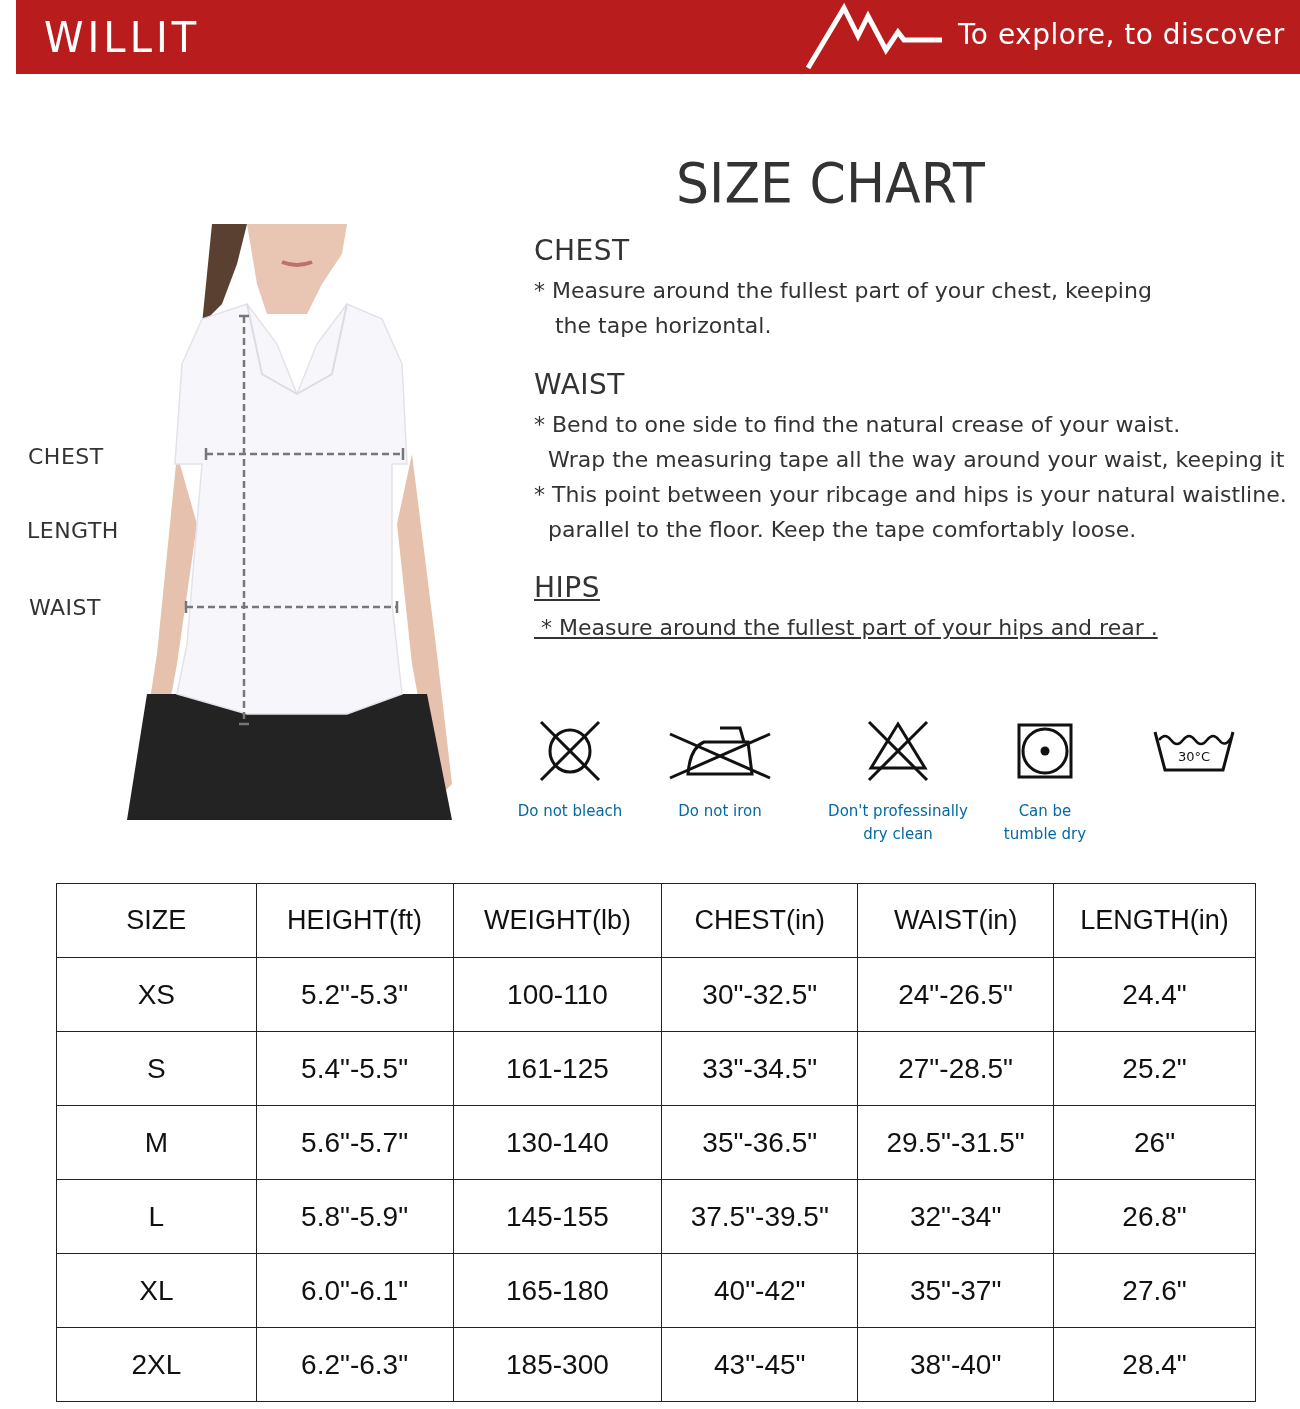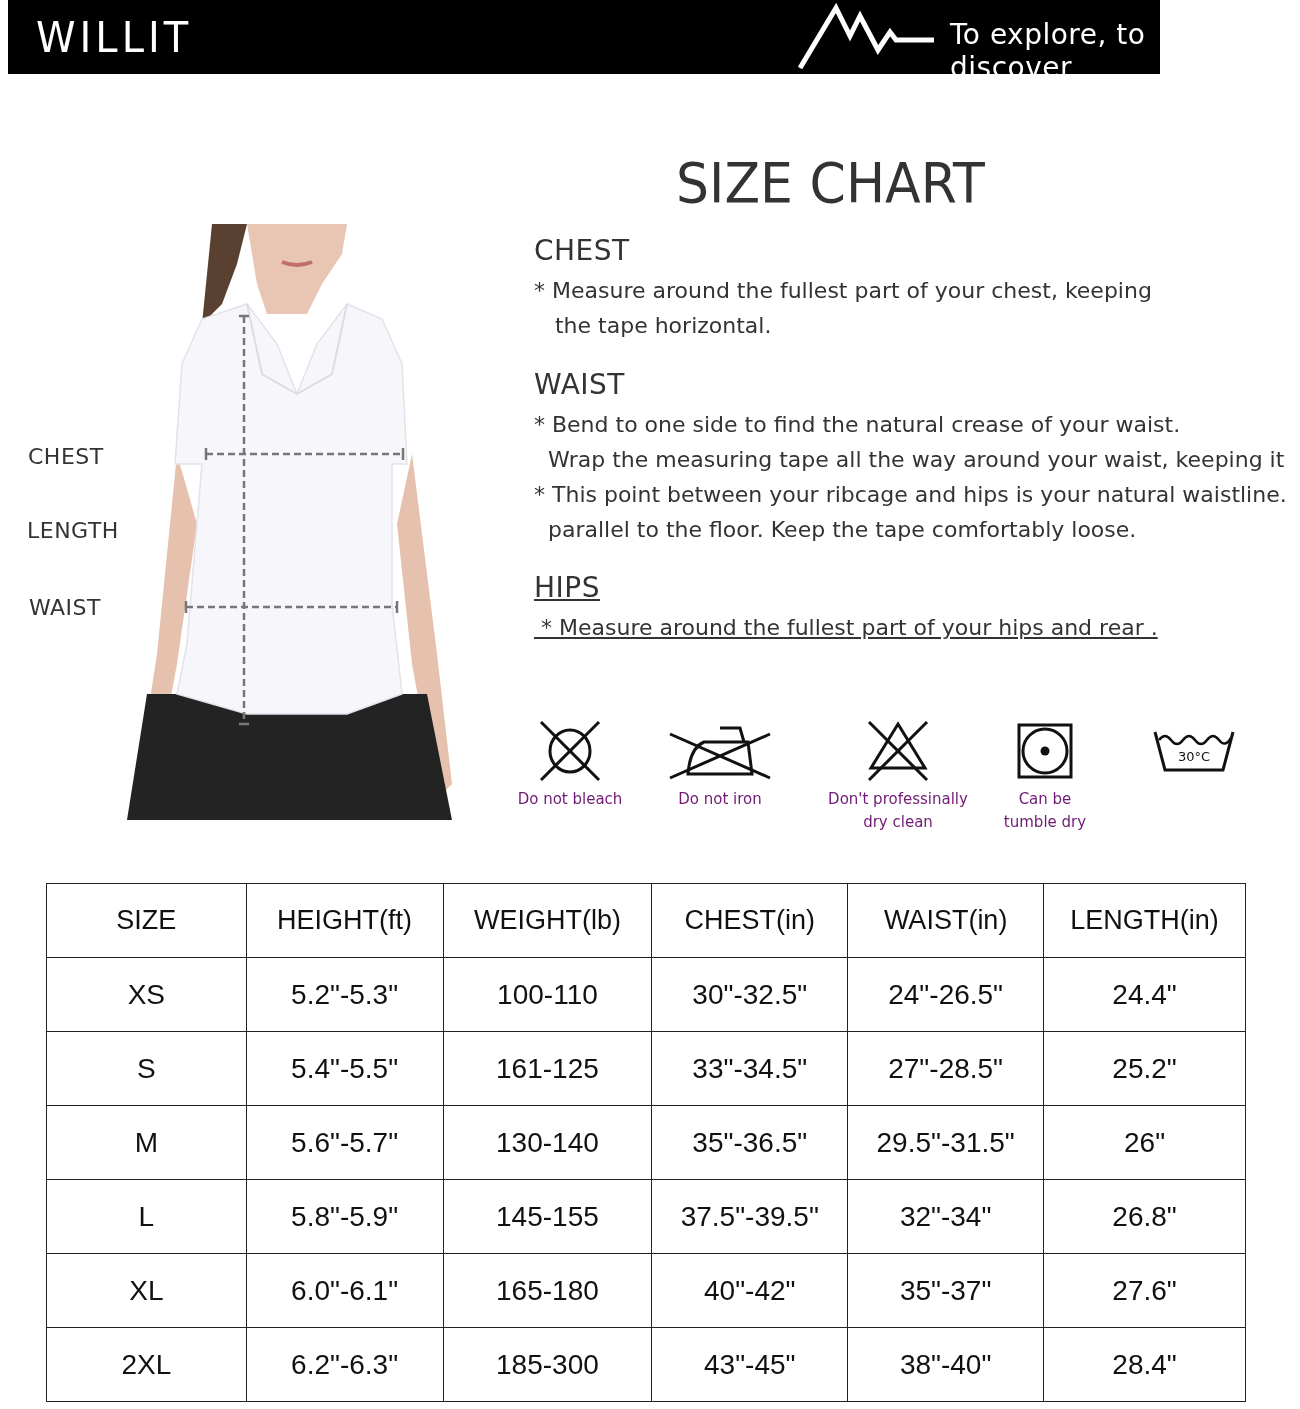--- a/index.html
+++ b/index.html
@@ -1,37 +1,37 @@
 <!DOCTYPE html>
 <html><head>
 <meta charset="utf-8">
 <style>
   * { box-sizing: border-box; margin: 0; padding: 0; }
   html, body { width: 1300px; height: 1409px; background: #ffffff; overflow: hidden; }
   body { position: relative; font-family: "DejaVu Sans", sans-serif; color: #333; }
 
-  .topbar { position: absolute; left: 8px; top: 0; width: 1152px; height: 74px; background: #000000; }
+  .topbar { position: absolute; left: 16px; top: 0; width: 1284px; height: 74px; background: #b91c1c; }
   .brand { position: absolute; left: 28px; top: 14px; font-family: "DejaVu Sans", sans-serif; font-size: 40px; letter-spacing: 4px; color: #fff; font-weight: normal; transform: scaleY(1.05); }
   .mountain { position: absolute; left: 788px; top: 2px; width: 150px; height: 68px; }
   .tagline { position: absolute; left: 942px; top: 18px; font-size: 28px; color: #fff; letter-spacing: 0.5px; }
 
   .title { position: absolute; left: 676px; top: 150px; font-size: 56px; color: #333; font-family: "DejaVu Sans", sans-serif; letter-spacing: 0px; transform: scaleX(0.93); transform-origin: left; }
 
   .model { position: absolute; left: 107px; top: 224px; width: 360px; height: 596px; overflow: hidden; background: #fff; }
   .side-label { position: absolute; font-size: 22px; color: #333; letter-spacing: 0.5px; }
 
   .section { position: absolute; left: 534px; font-size: 23px; color: #333; }
   .section h2 { font-size: 28px; font-weight: normal; color: #333; letter-spacing: 0.5px; margin-bottom: 6px; }
   .section p { font-size: 22px; line-height: 35px; color: #333; white-space: pre; }
 
   .care { position: absolute; top: 718px; width: 160px; text-align: center; }
   .care svg { display: block; margin: 0 auto; }
-  .care-label { font-size: 15px; color: #701a75; line-height: 23px; margin-top: 4px; white-space: pre; }
-
-  table.size-table { position: absolute; left: 46px; top: 883px; width: 1200px; border-collapse: collapse; font-family: "Liberation Sans", sans-serif; }
+  .care-label { font-size: 15px; color: #0369a1; line-height: 23px; margin-top: 16px; white-space: pre; }
+
+  table.size-table { position: absolute; left: 56px; top: 883px; width: 1200px; border-collapse: collapse; font-family: "Liberation Sans", sans-serif; }
   table.size-table td, table.size-table th { border: 1.5px solid #222; height: 74px; text-align: center; font-size: 28px; font-weight: normal; color: #111; }
   table.size-table th { font-size: 27px; }
 </style>
 </head>
 <body>
 
 <div class="topbar">
   <div class="brand">WILLIT</div>
   <svg class="mountain" viewBox="0 0 150 68">
     <polyline points="4,66 40,6 54,34 64,14 82,48 94,30 100,38 138,38" fill="none" stroke="#fff" stroke-width="5" stroke-linejoin="miter"></polyline>

